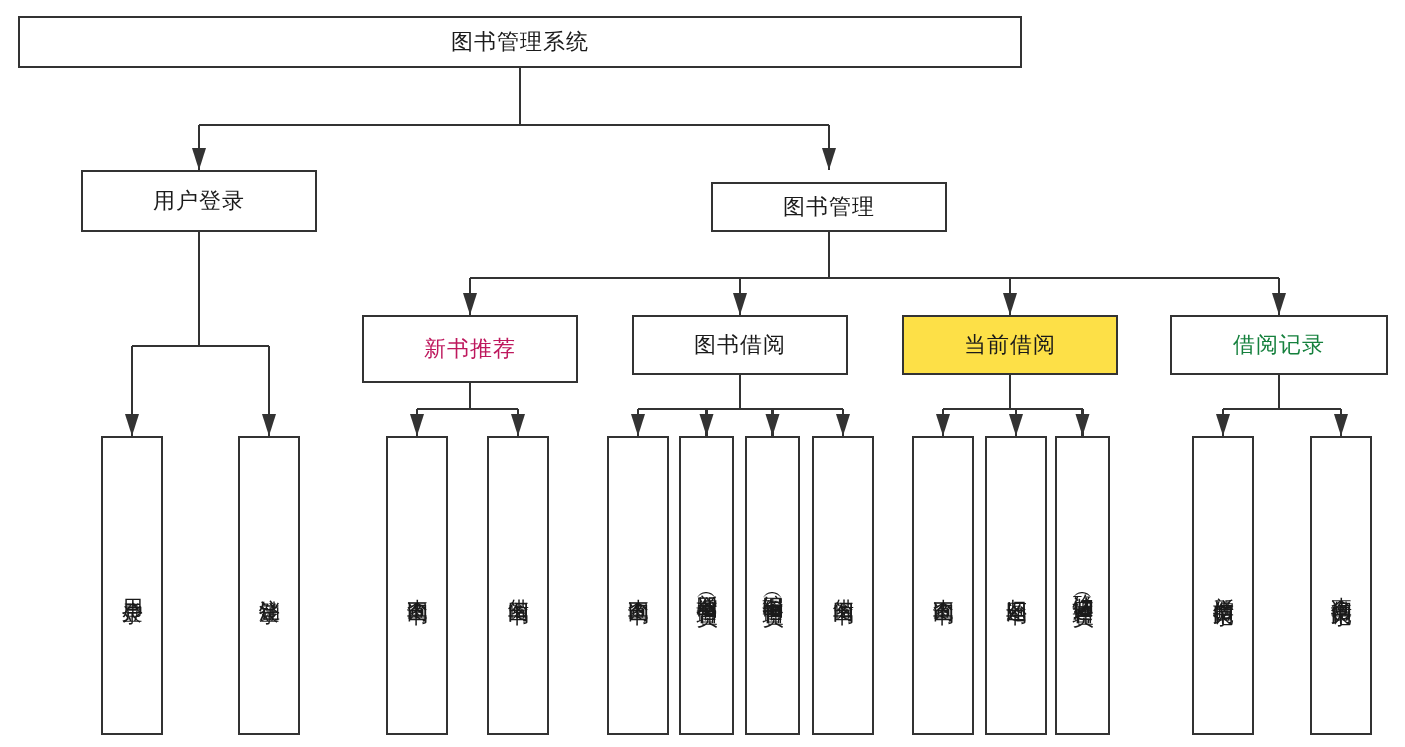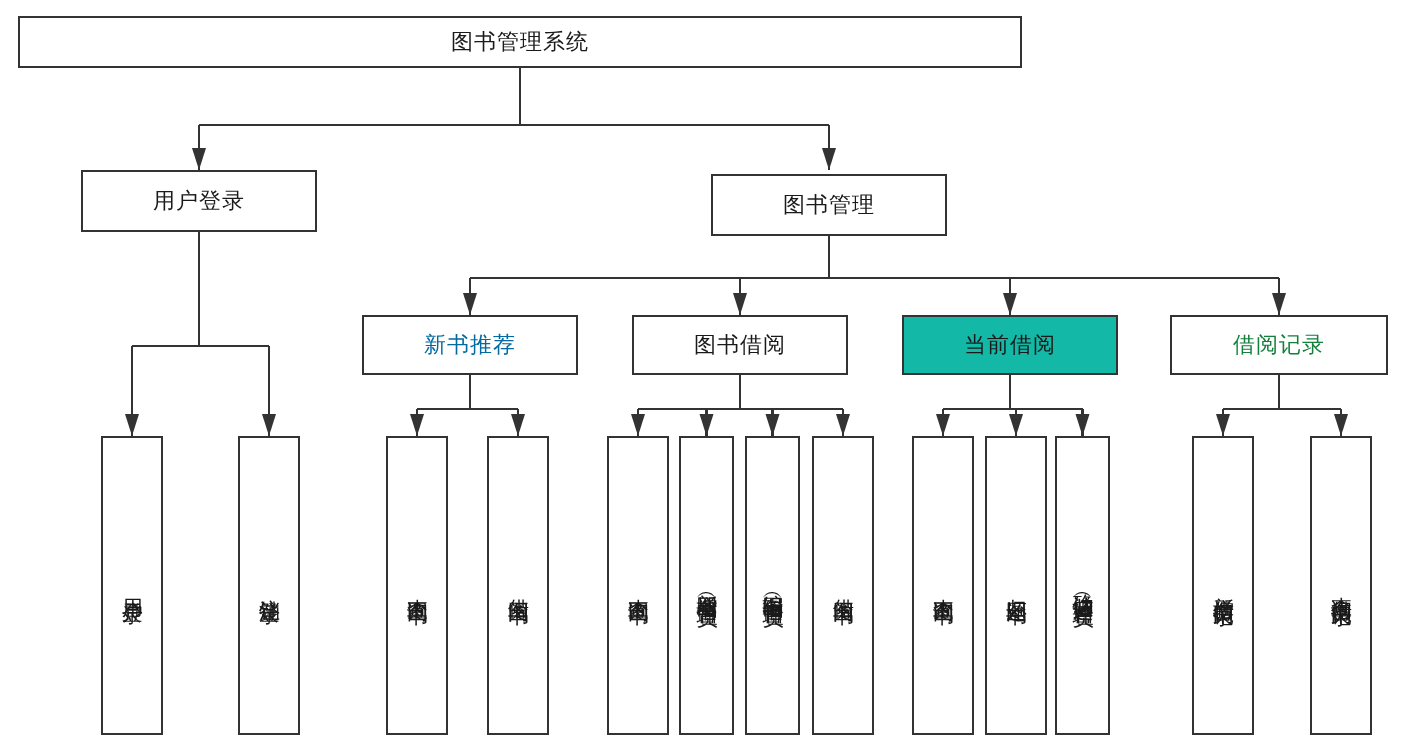--- a/index.html
+++ b/index.html
@@ -120,30 +120,30 @@
       <line x1="1341" y1="409" x2="1341" y2="436" stroke="#333333" stroke-width="2.4" shape-rendering="crispEdges"></line>
       <polygon points="1334,414 1348,414 1341,436" fill="#333333"></polygon>
     </svg>
   <div id="nodes">
       <div class="node node-h" style="left: 18px; top: 16px; width: 1004px; height: 52px; border-color: rgb(51, 51, 51); background: rgb(255, 255, 255); color: rgb(26, 26, 26);">
         <span class="label">图书管理系统</span>
       </div>
       <div class="node node-h" style="left: 81px; top: 170px; width: 236px; height: 62px; border-color: rgb(51, 51, 51); background: rgb(255, 255, 255); color: rgb(26, 26, 26);">
         <span class="label">用户登录</span>
       </div>
-      <div class="node node-h" style="left: 711px; top: 174px; width: 236px; height: 62px; border-color: rgb(51, 51, 51); background: rgb(255, 255, 255); color: rgb(26, 26, 26);">
+      <div class="node node-h" style="left: 711px; top: 182px; width: 236px; height: 50px; border-color: rgb(51, 51, 51); background: rgb(255, 255, 255); color: rgb(26, 26, 26);">
         <span class="label">图书管理</span>
       </div>
-      <div class="node node-h" style="left: 362px; top: 315px; width: 216px; height: 60px; border-color: rgb(51, 51, 51); background: rgb(255, 255, 255); color: #0369a1;">
+      <div class="node node-h" style="left: 362px; top: 315px; width: 216px; height: 68px; border-color: rgb(51, 51, 51); background: rgb(255, 255, 255); color: #be185d;">
         <span class="label">新书推荐</span>
       </div>
       <div class="node node-h" style="left: 632px; top: 315px; width: 216px; height: 60px; border-color: rgb(51, 51, 51); background: rgb(255, 255, 255); color: rgb(26, 26, 26);">
         <span class="label">图书借阅</span>
       </div>
-      <div class="node node-h" style="left: 902px; top: 315px; width: 216px; height: 60px; border-color: rgb(51, 51, 51); background: #14b8a6; color: rgb(26, 26, 26);">
+      <div class="node node-h" style="left: 902px; top: 315px; width: 216px; height: 60px; border-color: rgb(51, 51, 51); background: #fde047; color: rgb(26, 26, 26);">
         <span class="label">当前借阅</span>
       </div>
       <div class="node node-h" style="left: 1170px; top: 315px; width: 218px; height: 60px; border-color: rgb(51, 51, 51); background: rgb(255, 255, 255); color: #15803d;">
         <span class="label">借阅记录</span>
       </div>
       <div class="node node-v" style="left: 101px; top: 436px; width: 62px; height: 299px; border-color: rgb(51, 51, 51); background: rgb(255, 255, 255); color: rgb(26, 26, 26);">
         <span class="label">用户登录</span>
       </div>
       <div class="node node-v" style="left: 238px; top: 436px; width: 62px; height: 299px; border-color: rgb(51, 51, 51); background: rgb(255, 255, 255); color: rgb(26, 26, 26);">
         <span class="label">注销登录</span>

